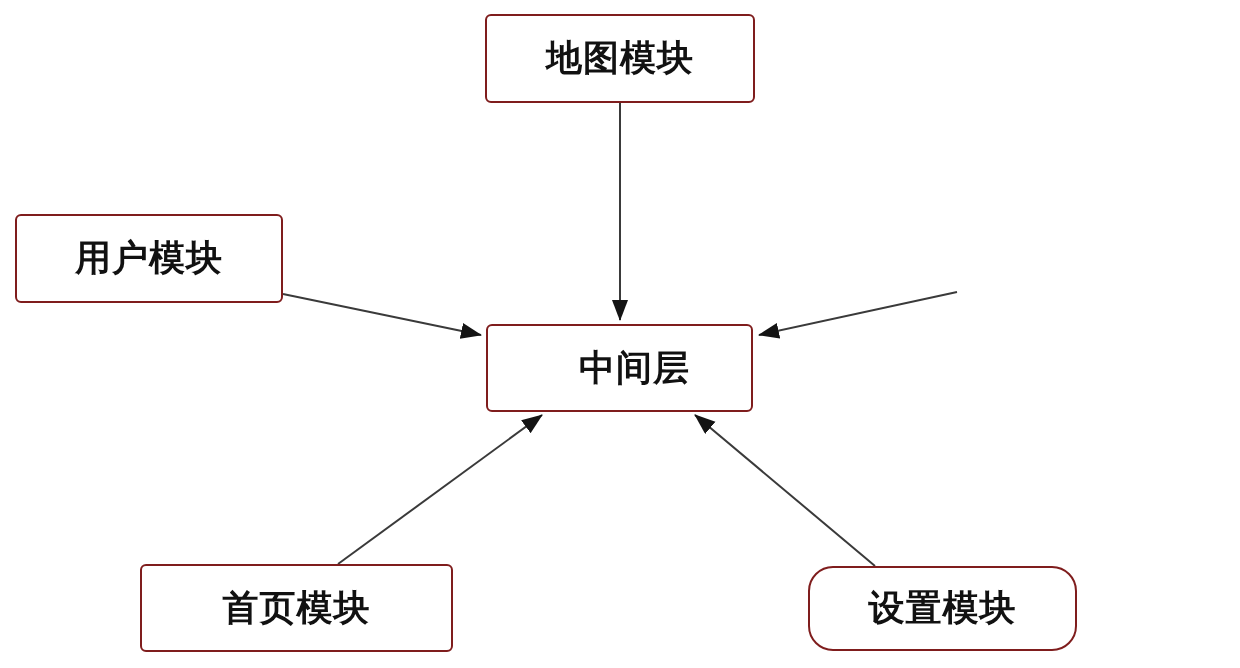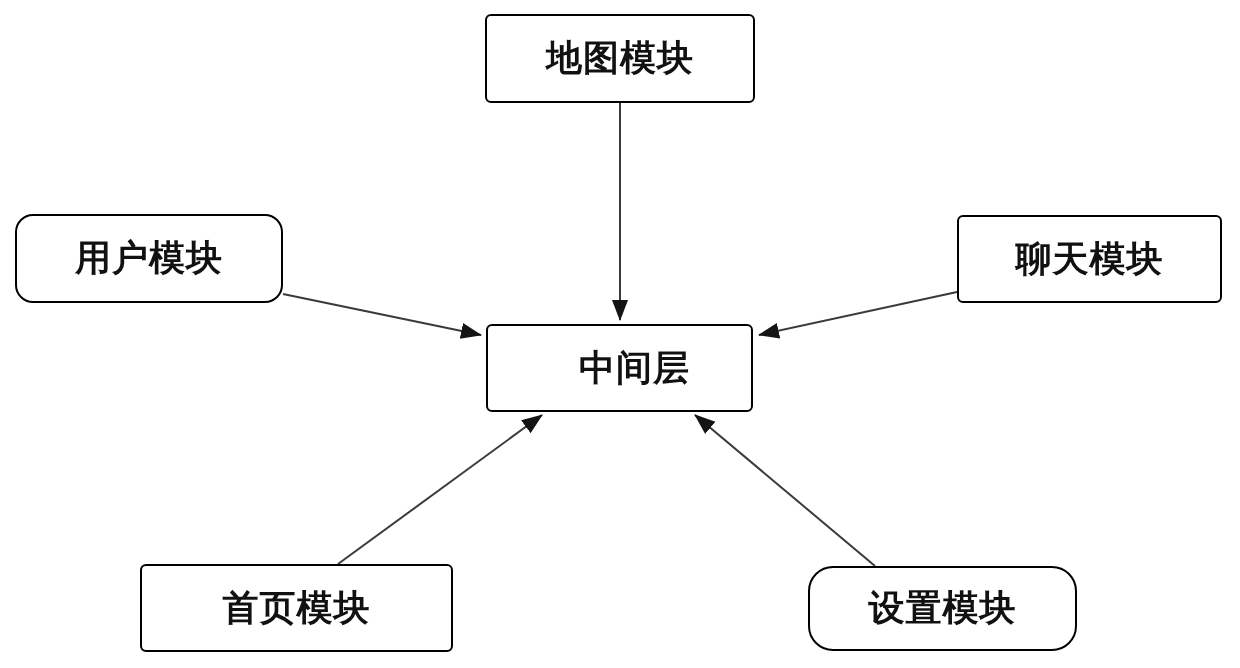--- a/index.html
+++ b/index.html
@@ -20,33 +20,33 @@
     left: 0;
     top: 0;
     width: 1240px;
     height: 668px;
     pointer-events: none;
   }
   .node {
     position: absolute;
     box-sizing: border-box;
     background: #ffffff;
-    border: 2px solid #000000;
+    border: 2px solid #7f1d1d;
     border-radius: 6px;
     display: flex;
     align-items: center;
     justify-content: center;
     font-size: 36px;
     font-weight: 700;
     color: #111111;
     letter-spacing: 1px;
     white-space: nowrap;
   }
   .node-map      { left: 485px; top: 14px;  width: 270px; height: 89px; }
-  .node-user     { left: 15px;  top: 214px; width: 268px; height: 89px; border-radius: 18px; }
+  .node-user     { left: 15px;  top: 214px; width: 268px; height: 89px; }
   .node-chat     { left: 957px; top: 215px; width: 265px; height: 88px; }
   .node-middle   { left: 486px; top: 324px; width: 267px; height: 88px; padding-left: 30px; }
   .node-home     { left: 140px; top: 564px; width: 313px; height: 88px; }
   .node-settings { left: 808px; top: 566px; width: 269px; height: 85px; border-radius: 25px; }
   .edge-line {
     stroke: #3a3a3a;
     stroke-width: 2;
     fill: none;
   }
 </style>
@@ -69,23 +69,20 @@
   </svg>
 
   <div class="node node-map">
     <span>地图模块</span>
   </div>
 
   <div class="node node-user">
     <span>用户模块</span>
   </div>
 
-  <div class="node node-chat">
-    <span>聊天模块</span>
-  </div>
 
   <div class="node node-middle">
     <span>中间层</span>
   </div>
 
   <div class="node node-home">
     <span>首页模块</span>
   </div>
 
   <div class="node node-settings">

